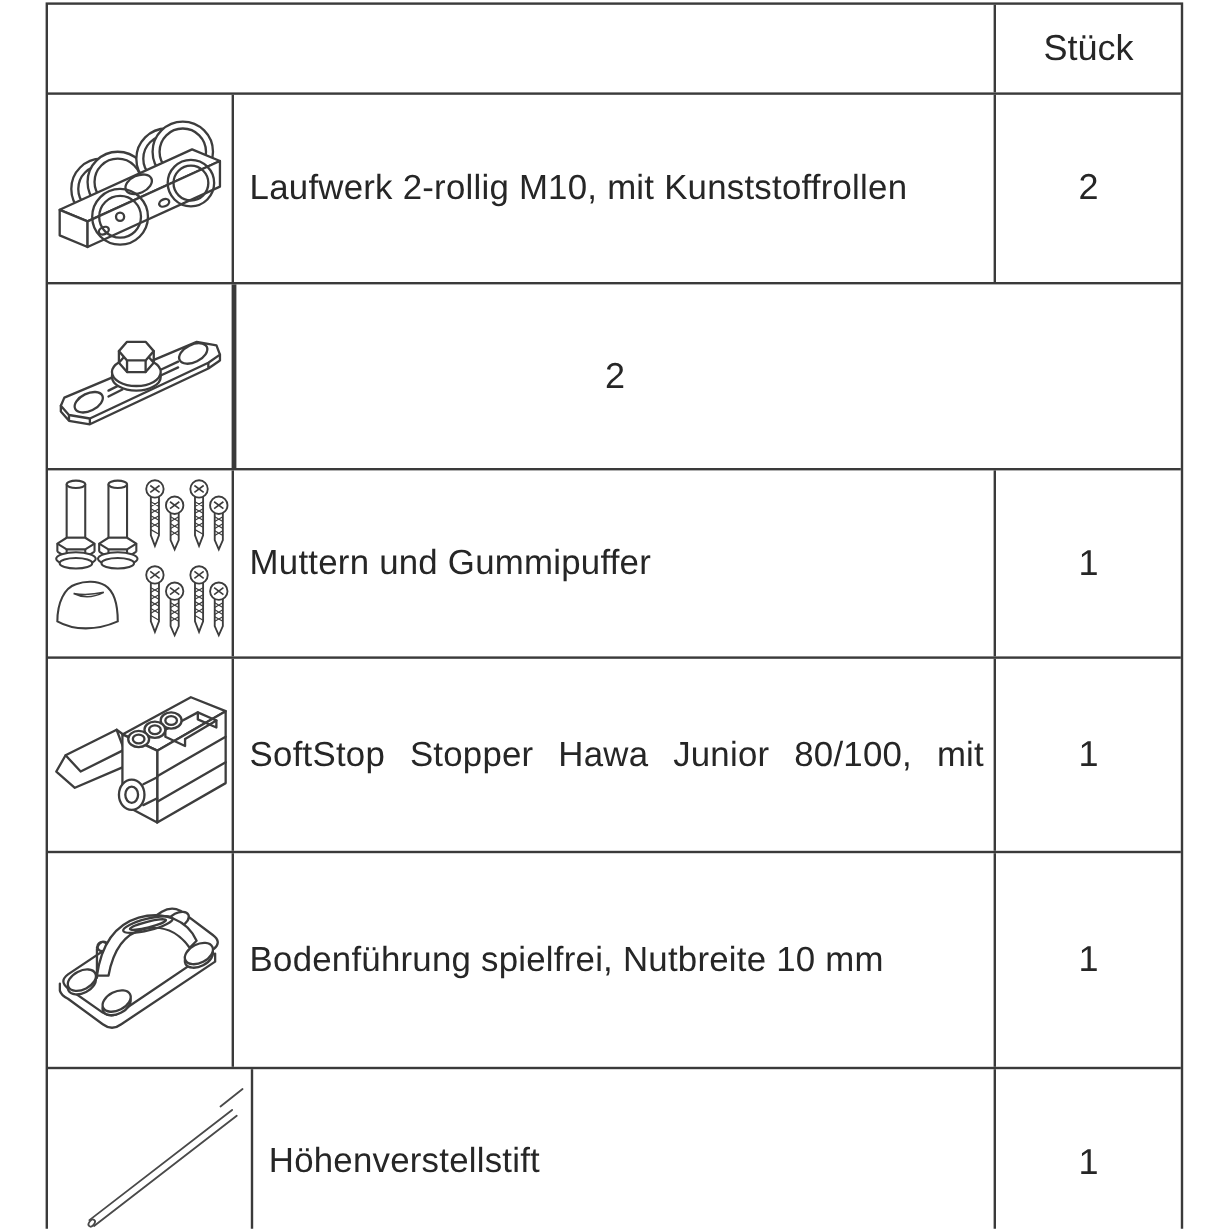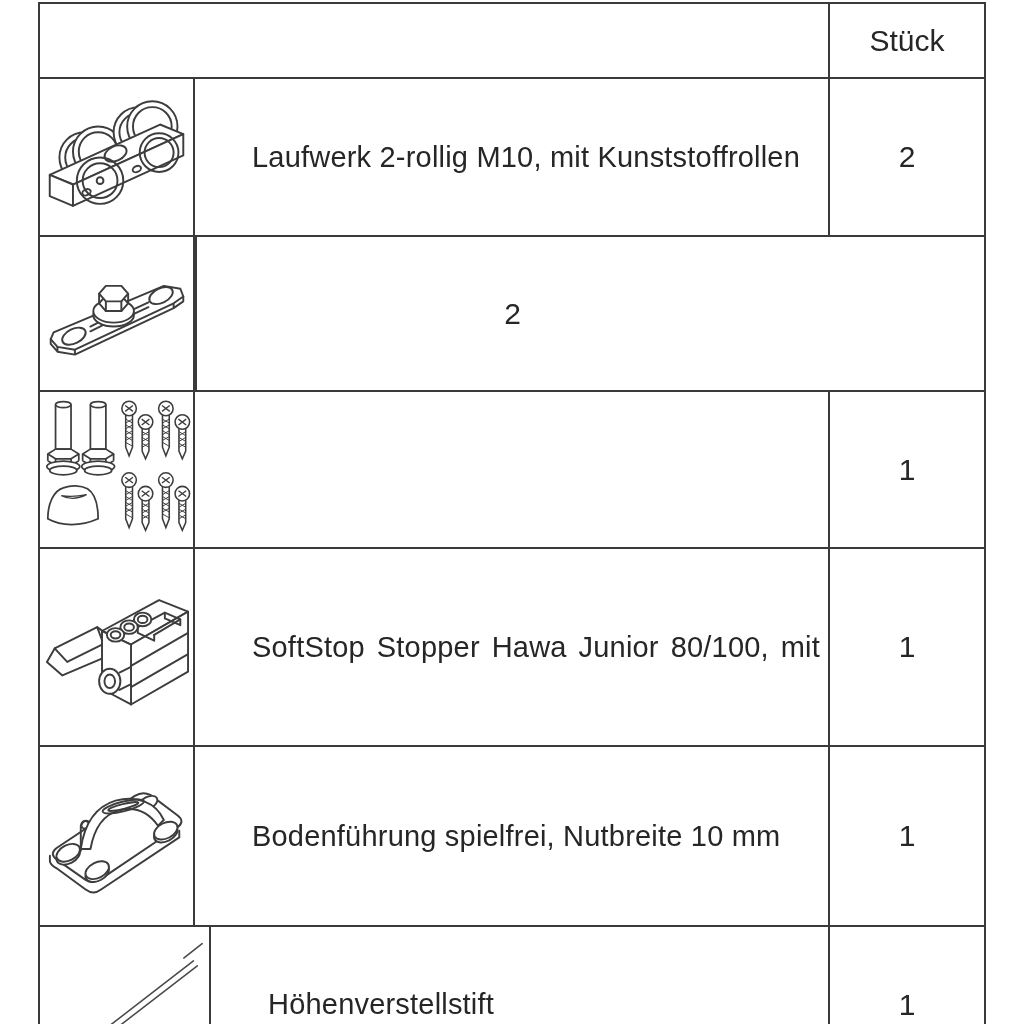--- a/index.html
+++ b/index.html
@@ -41,21 +41,21 @@
     display: flex; align-items: center; justify-content: center;
     overflow: hidden;
   }
   .desc-cell {
     display: flex; align-items: center;
     padding: 0 8px 0 13px;
     font-size: 29px;
     letter-spacing: 0.2px;
     line-height: 1.2;
   }
-  .desc { width: 100%; margin-left: 44px; }
+  .desc { width: 100%; }
   .qty-cell {
     border-left: 2px solid #3a3a3a;
     display: flex; align-items: center; justify-content: center;
     font-size: 30px;
   }
   .justify { text-align: justify; text-align-last: justify; }
 </style>
 </head>
 <body>
 
@@ -165,28 +165,29 @@
  <use href="#scrA" x="90" y="90"></use>
  <use href="#scrB" x="107" y="104"></use>
  <use href="#scrA" x="128" y="90"></use>
  <use href="#scrB" x="145" y="104"></use>
  <path d="M6,130 C6,114 12,101 22,98 C30,95 40,95 47,99 C55,104 58,115 58,130 C40,138 20,138 6,130 Z" fill="#fff" stroke="#3d3d3d" stroke-width="1.8"></path>
  <path d="M20,106 Q32,112 46,105 Q32,108 20,106 Z" fill="none" stroke="#3d3d3d" stroke-width="1.3"></path>
 </svg></div>
     </div>
     <div class="cell desc-cell">
       <div class="desc">
-            </div>
-    </div>
-    <div class="cell qty-cell">
-      <span class="qty">1</span>
-    </div>
-  </div>
-
-  <div class="row" style="height: 198px;">
+              <div>Muttern und Gummipuffer</div>
+            </div>
+    </div>
+    <div class="cell qty-cell">
+      <span class="qty">1</span>
+    </div>
+  </div>
+
+  <div class="row" style="height: 162px;">
     <div class="cell icon-cell">
       <div class="icon-box">
 <svg width="150" height="145" viewBox="0 0 155 150">
  <g fill="#fff" stroke="#3d3d3d" stroke-width="2" stroke-linejoin="round" stroke-linecap="round">
   <polygon points="5,92 13,78 57,56 71,66 63,88 21,106"></polygon>
   <path fill="none" d="M13,78 L26,92 M26,92 L62,74 M57,56 L63,72"></path>
   <polygon points="62,60 121,28 151,40 92,74"></polygon>
   <polygon points="92,74 151,40 151,102 92,136"></polygon>
   <polygon points="62,60 92,74 92,136 62,120"></polygon>
   <polyline points="99,56 127,41 143,48 116,64" fill="none"></polyline>

